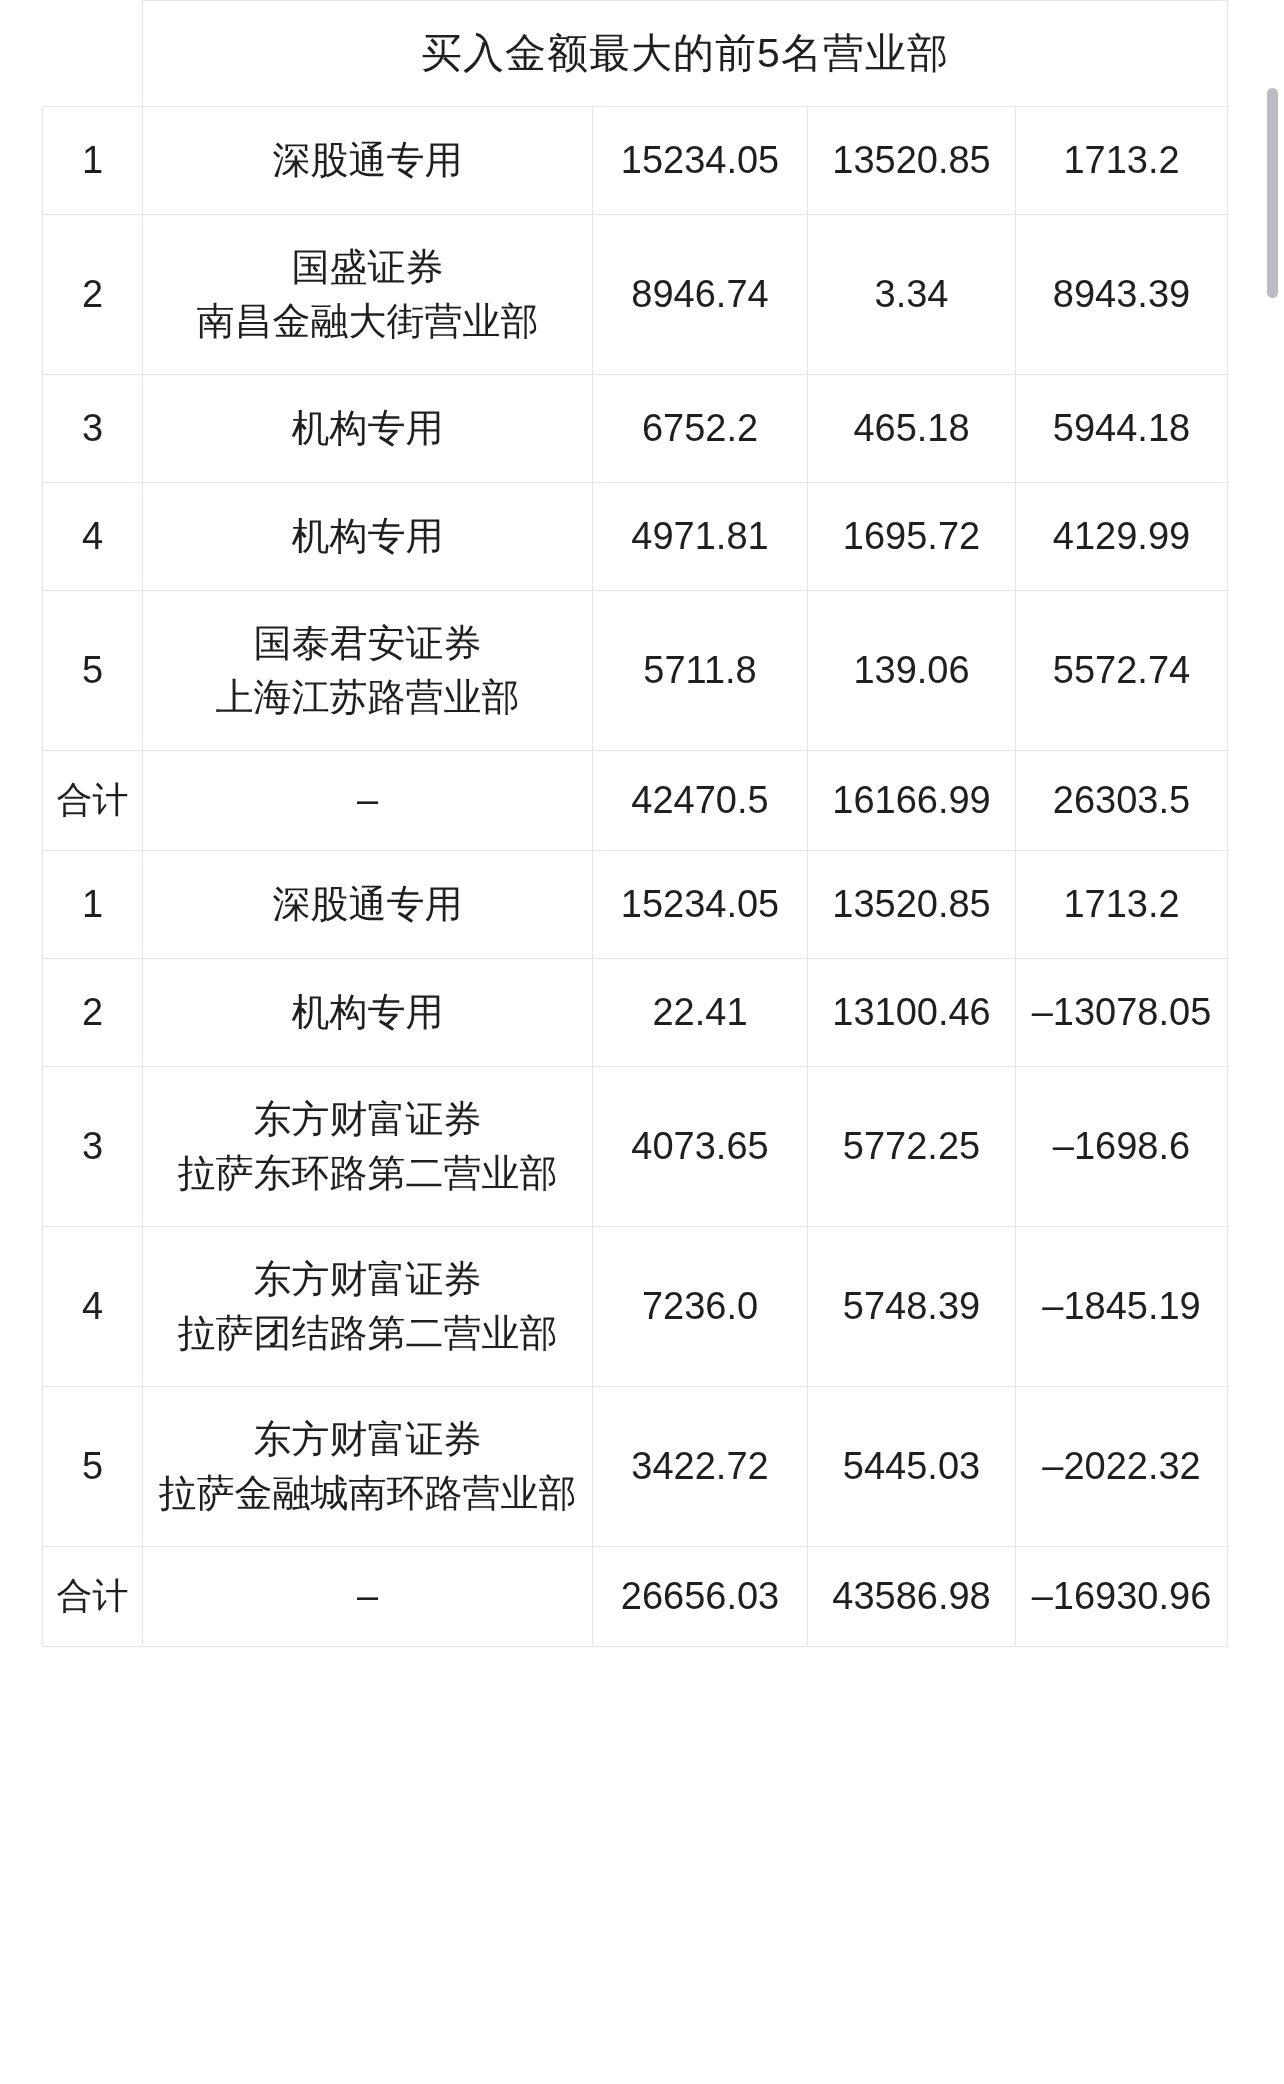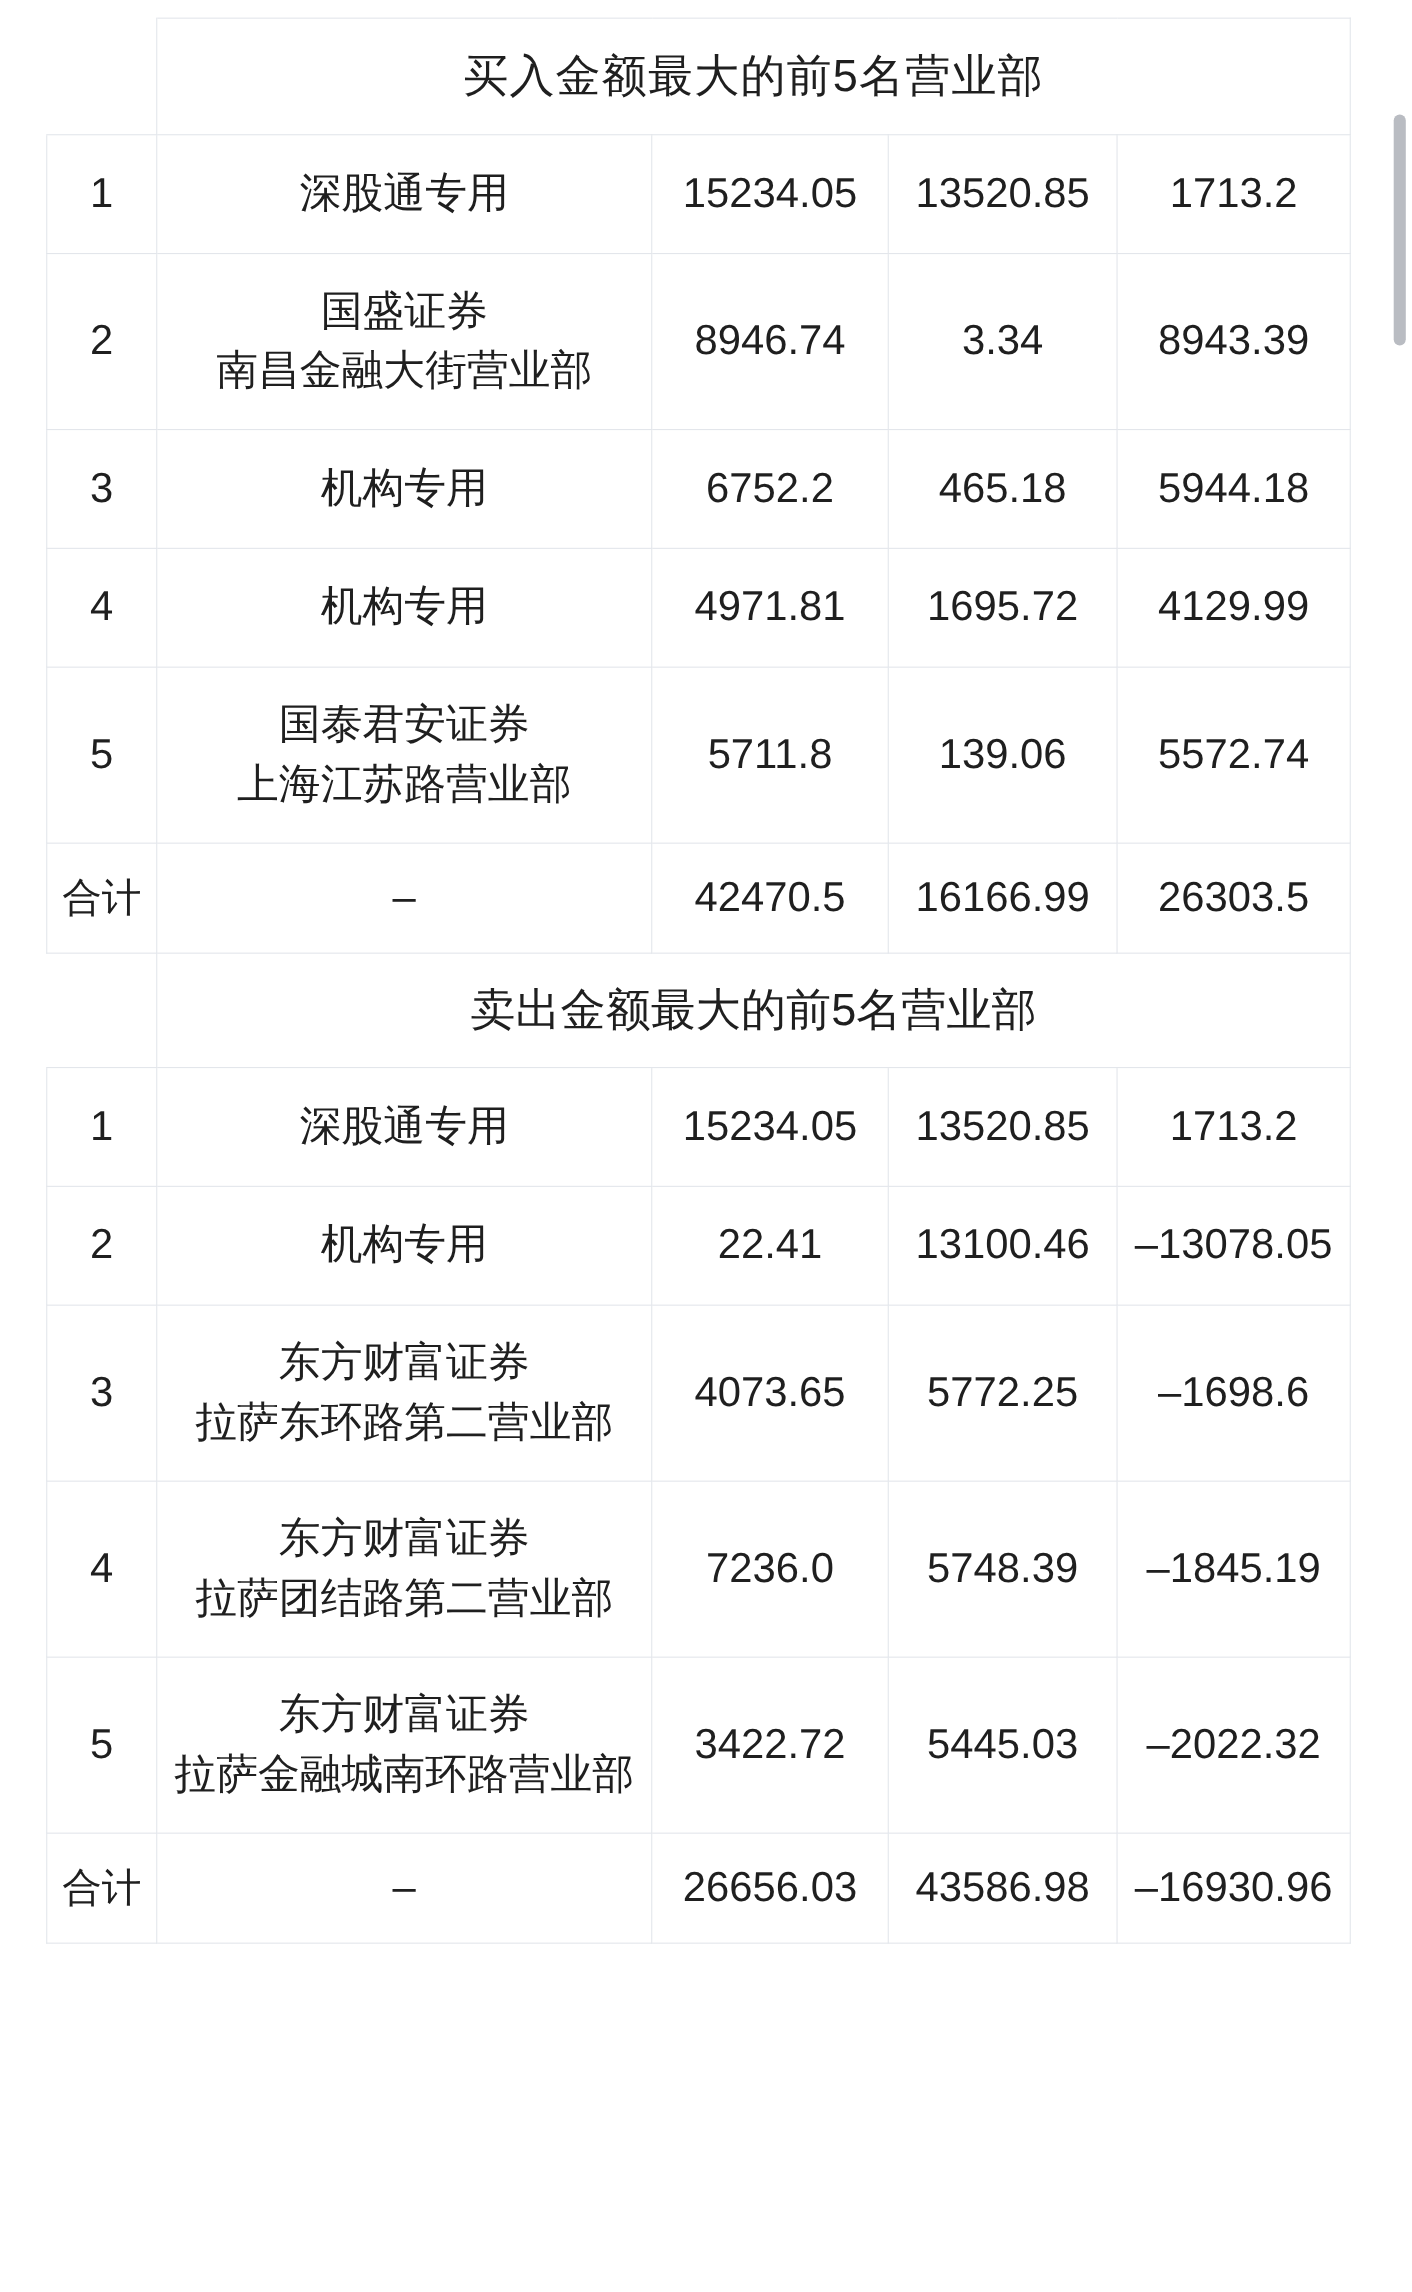--- a/index.html
+++ b/index.html
@@ -19,21 +19,21 @@
     position: relative;
     width: 1284px;
     height: 2084px;
     box-sizing: border-box;
     padding: 0 30px 0 42px;
   }
   table.lhb {
     border-collapse: collapse;
     width: 1185px;
     table-layout: fixed;
-    margin-top: 16px;
+    margin-top: 0;
   }
   table.lhb td, table.lhb th {
     border: 1px solid #e3e6eb;
     box-sizing: border-box;
     text-align: center;
     vertical-align: middle;
     font-weight: normal;
     color: #1f1f1f;
   }
   col.c-idx { width: 100px; }
@@ -188,24 +188,20 @@
       </tr>
 
       <tr class="total">
         <td class="idx">合计</td>
         <td class="dash">–</td>
         <td>42470.5</td>
         <td>16166.99</td>
         <td class="net">26303.5</td>
       </tr>
 
-      <tr class="sec-title">
-        <td class="spacer"></td>
-        <td colspan="4">卖出金额最大的前5名营业部</td>
-      </tr>
 
       <tr class="data">
         <td class="idx">1</td>
         <td class="name">
             <span class="l1">深股通专用</span>
           </td>
         <td>15234.05</td>
         <td>13520.85</td>
         <td class="net">1713.2</td>
       </tr>

